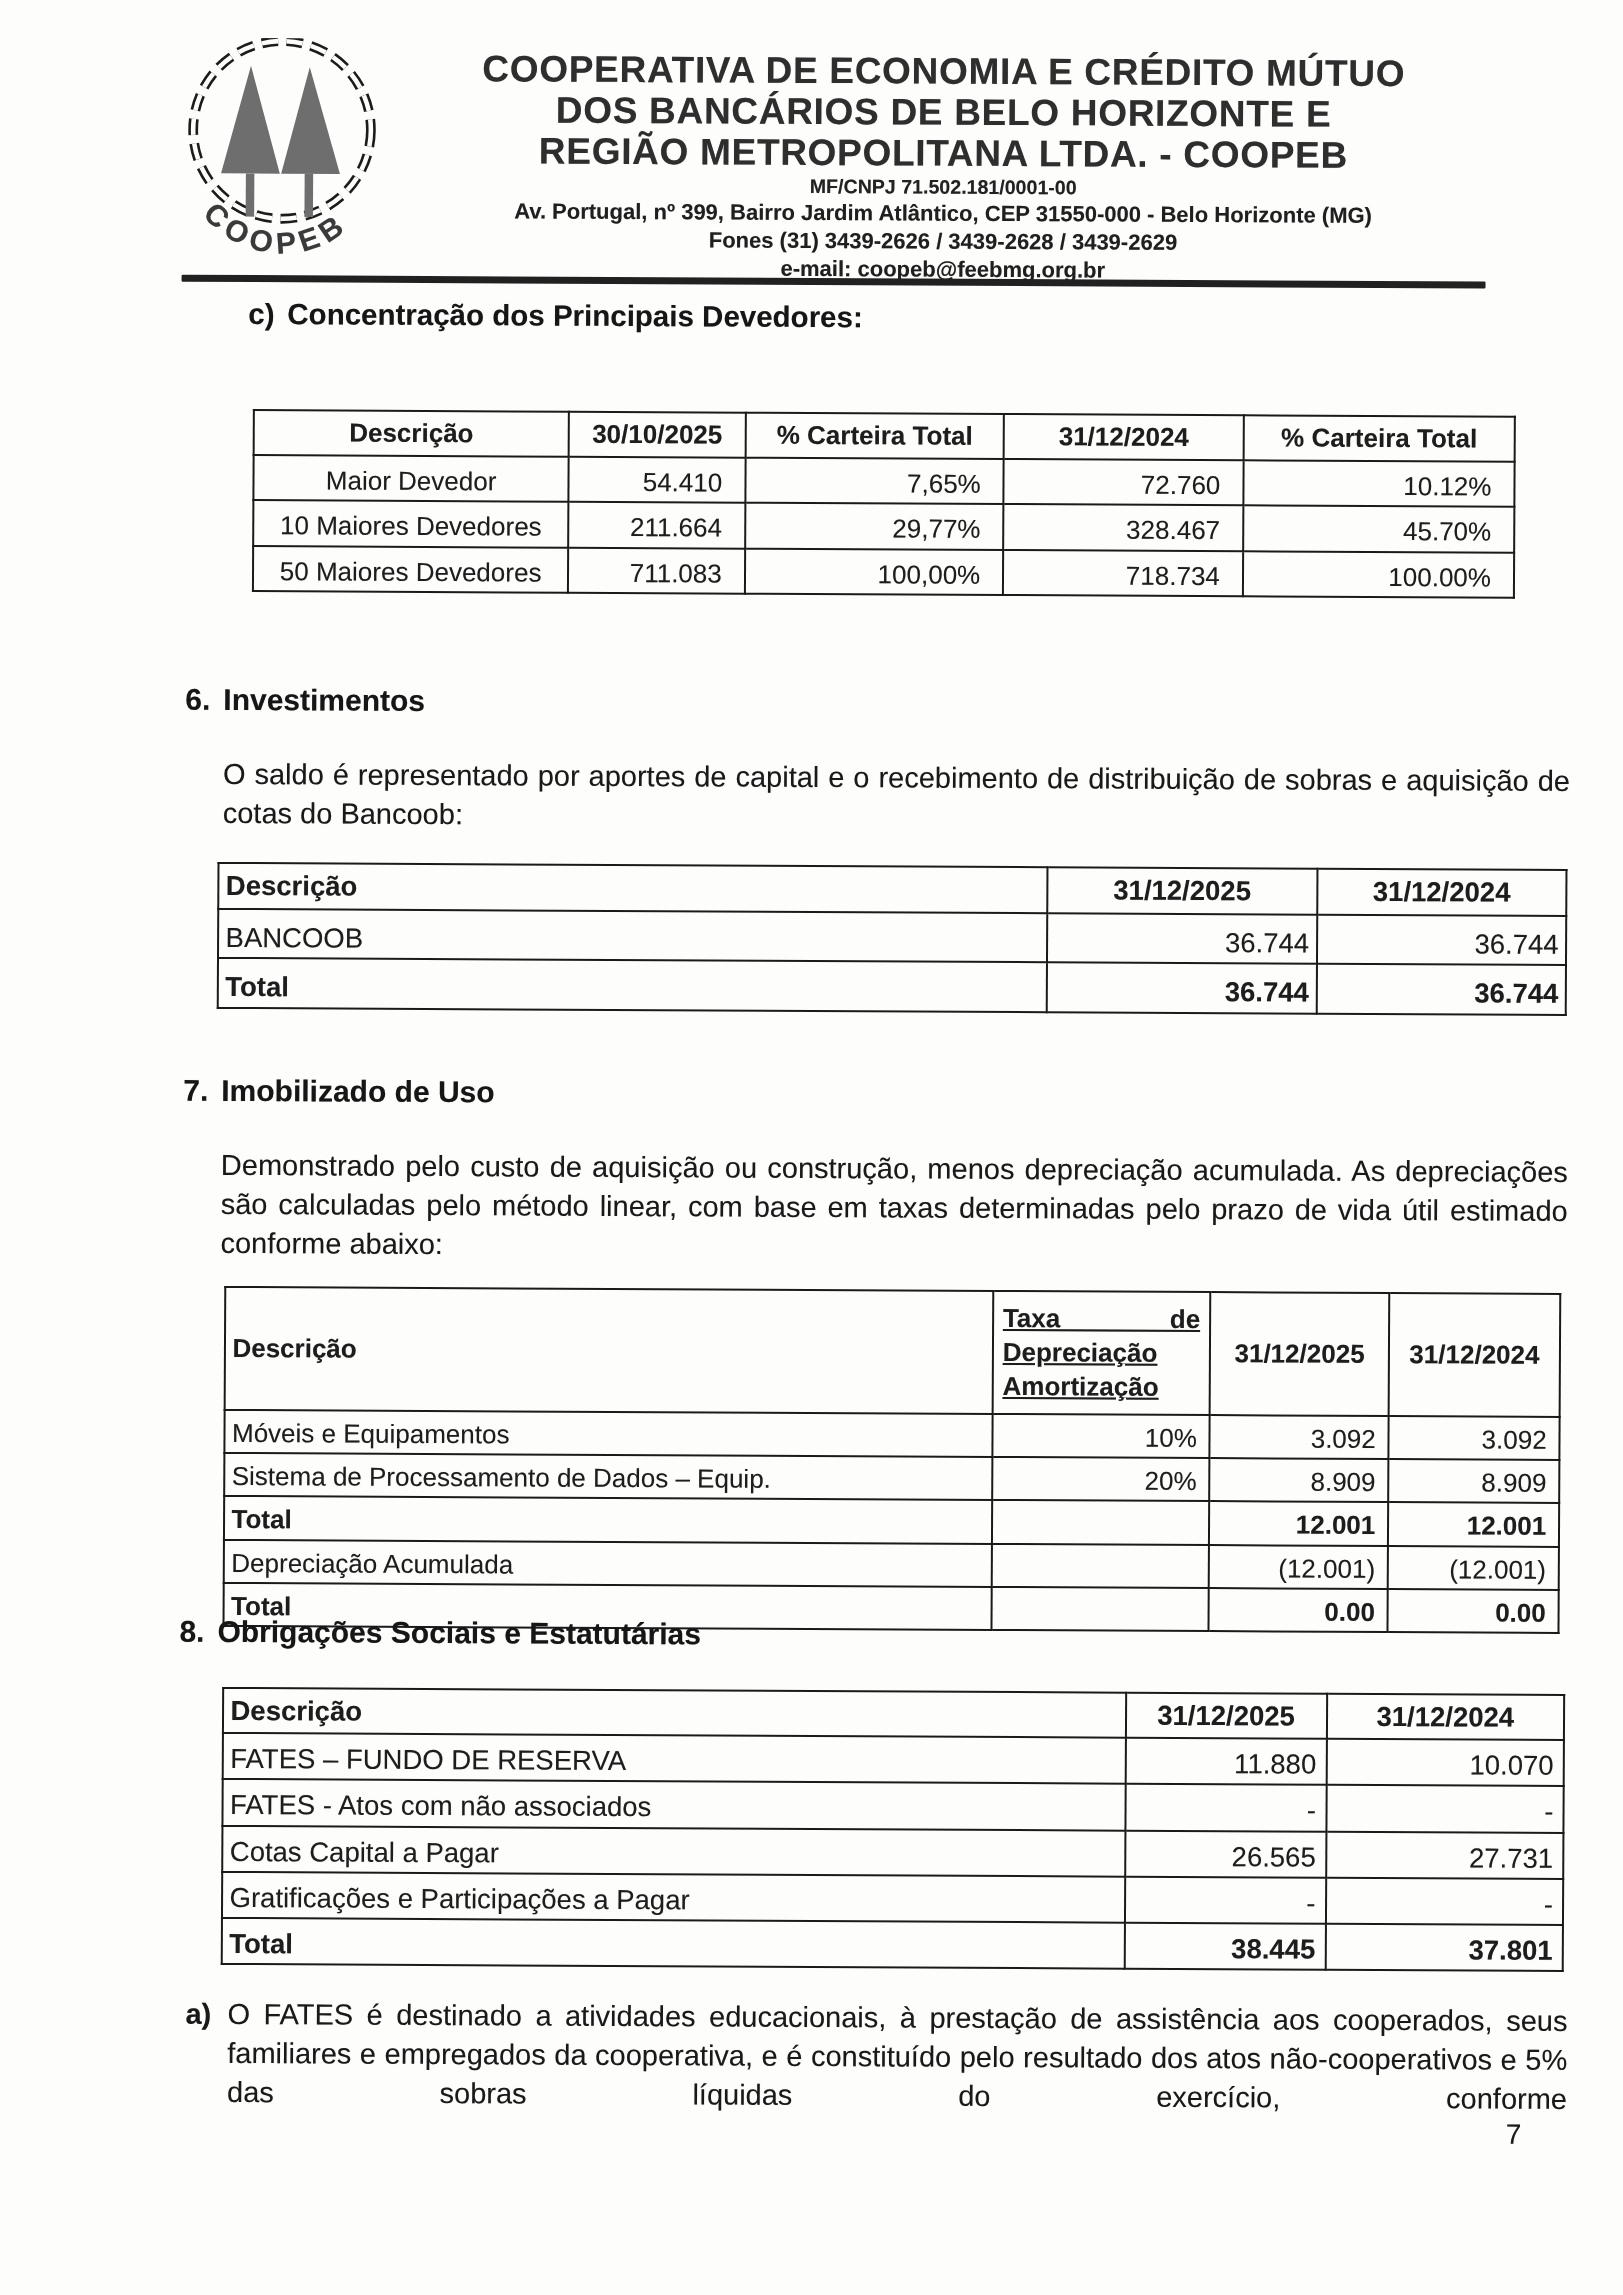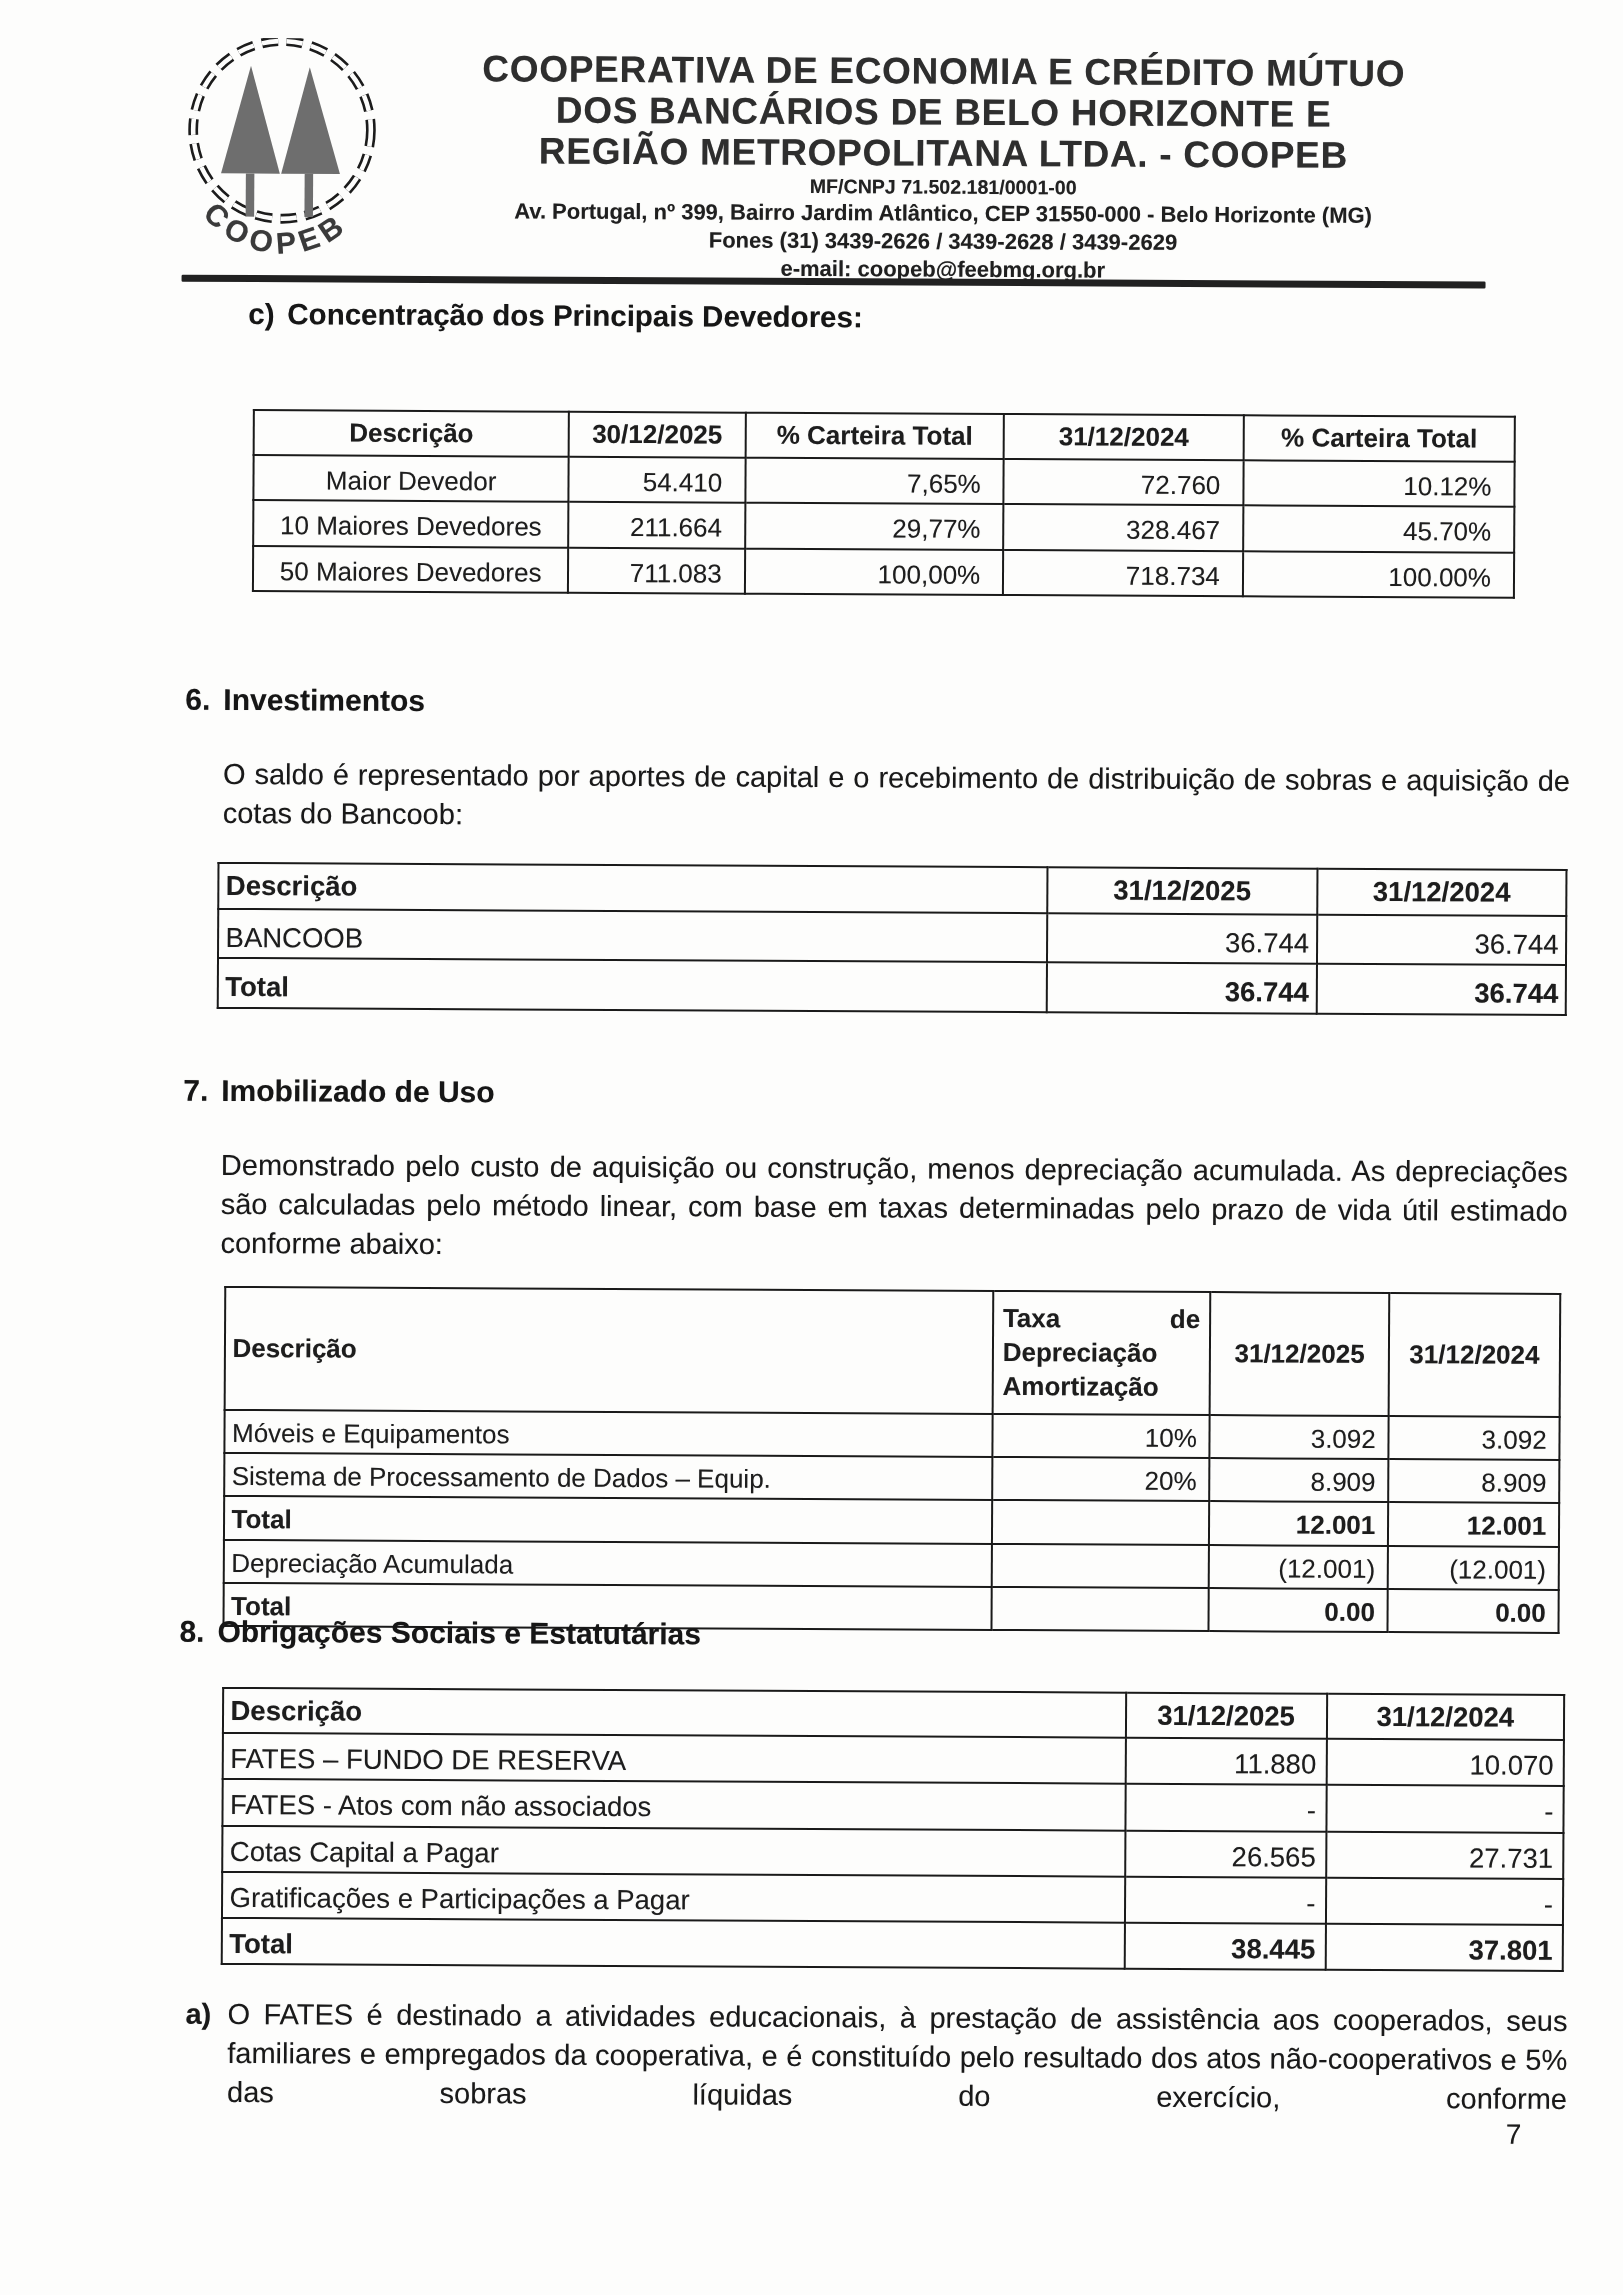--- a/index.html
+++ b/index.html
@@ -56,21 +56,21 @@
   .t1 td.ar { padding-right:22px; }
 
   .t2 { left:221px; top:865px; width:1350px; font-size:27.5px; }
   .t2 th { height:42px; }
   .t2 td { height:43px; }
   .t2 td.ar { padding-right:6.5px; }
 
   .t3 { left:230px; top:1289px; width:1337px; font-size:26px; }
   .t3 th { height:113px; }
   .t3 td { height:37px; }
-  .t3 th.taxa { text-align:justify; line-height:34px; padding:3.9px 9.2px; vertical-align:middle; }
+  .t3 th.taxa { text-align:justify; line-height:34px; padding:3.9px 9.2px; vertical-align:middle;text-decoration:underline; }
   .t3 td.ar { padding-right:11.8px; }
 
   .t4 { left:230px; top:1690px; width:1343px; font-size:27.5px; }
   .t4 th { height:41px; }
   .t4 td { height:40px; }
   .t4 td.ar { padding-right:9.2px; }
 
   .pagenum { position:absolute; left:1516px; top:2115px; font-size:28px; color:#1b1b1b; }
 </style>
 </head>
@@ -119,21 +119,21 @@
       <colgroup>
           <col style="width:25%">
           <col style="width:14%">
           <col style="width:20.5%">
           <col style="width:19%">
           <col style="width:21.5%">
         </colgroup>
       <tbody>
           <tr>
         <th class="ac">Descrição</th>
-        <th class="ac">30/12/2025</th>
+        <th class="ac">30/10/2025</th>
         <th class="ac">% Carteira Total</th>
         <th class="ac">31/12/2024</th>
         <th class="ac">% Carteira Total</th>
       </tr>
       <tr>
         <td class="ac">Maior Devedor</td>
         <td class="ar">54.410</td>
         <td class="ar">7,65%</td>
         <td class="ar">72.760</td>
         <td class="ar">10.12%</td>

